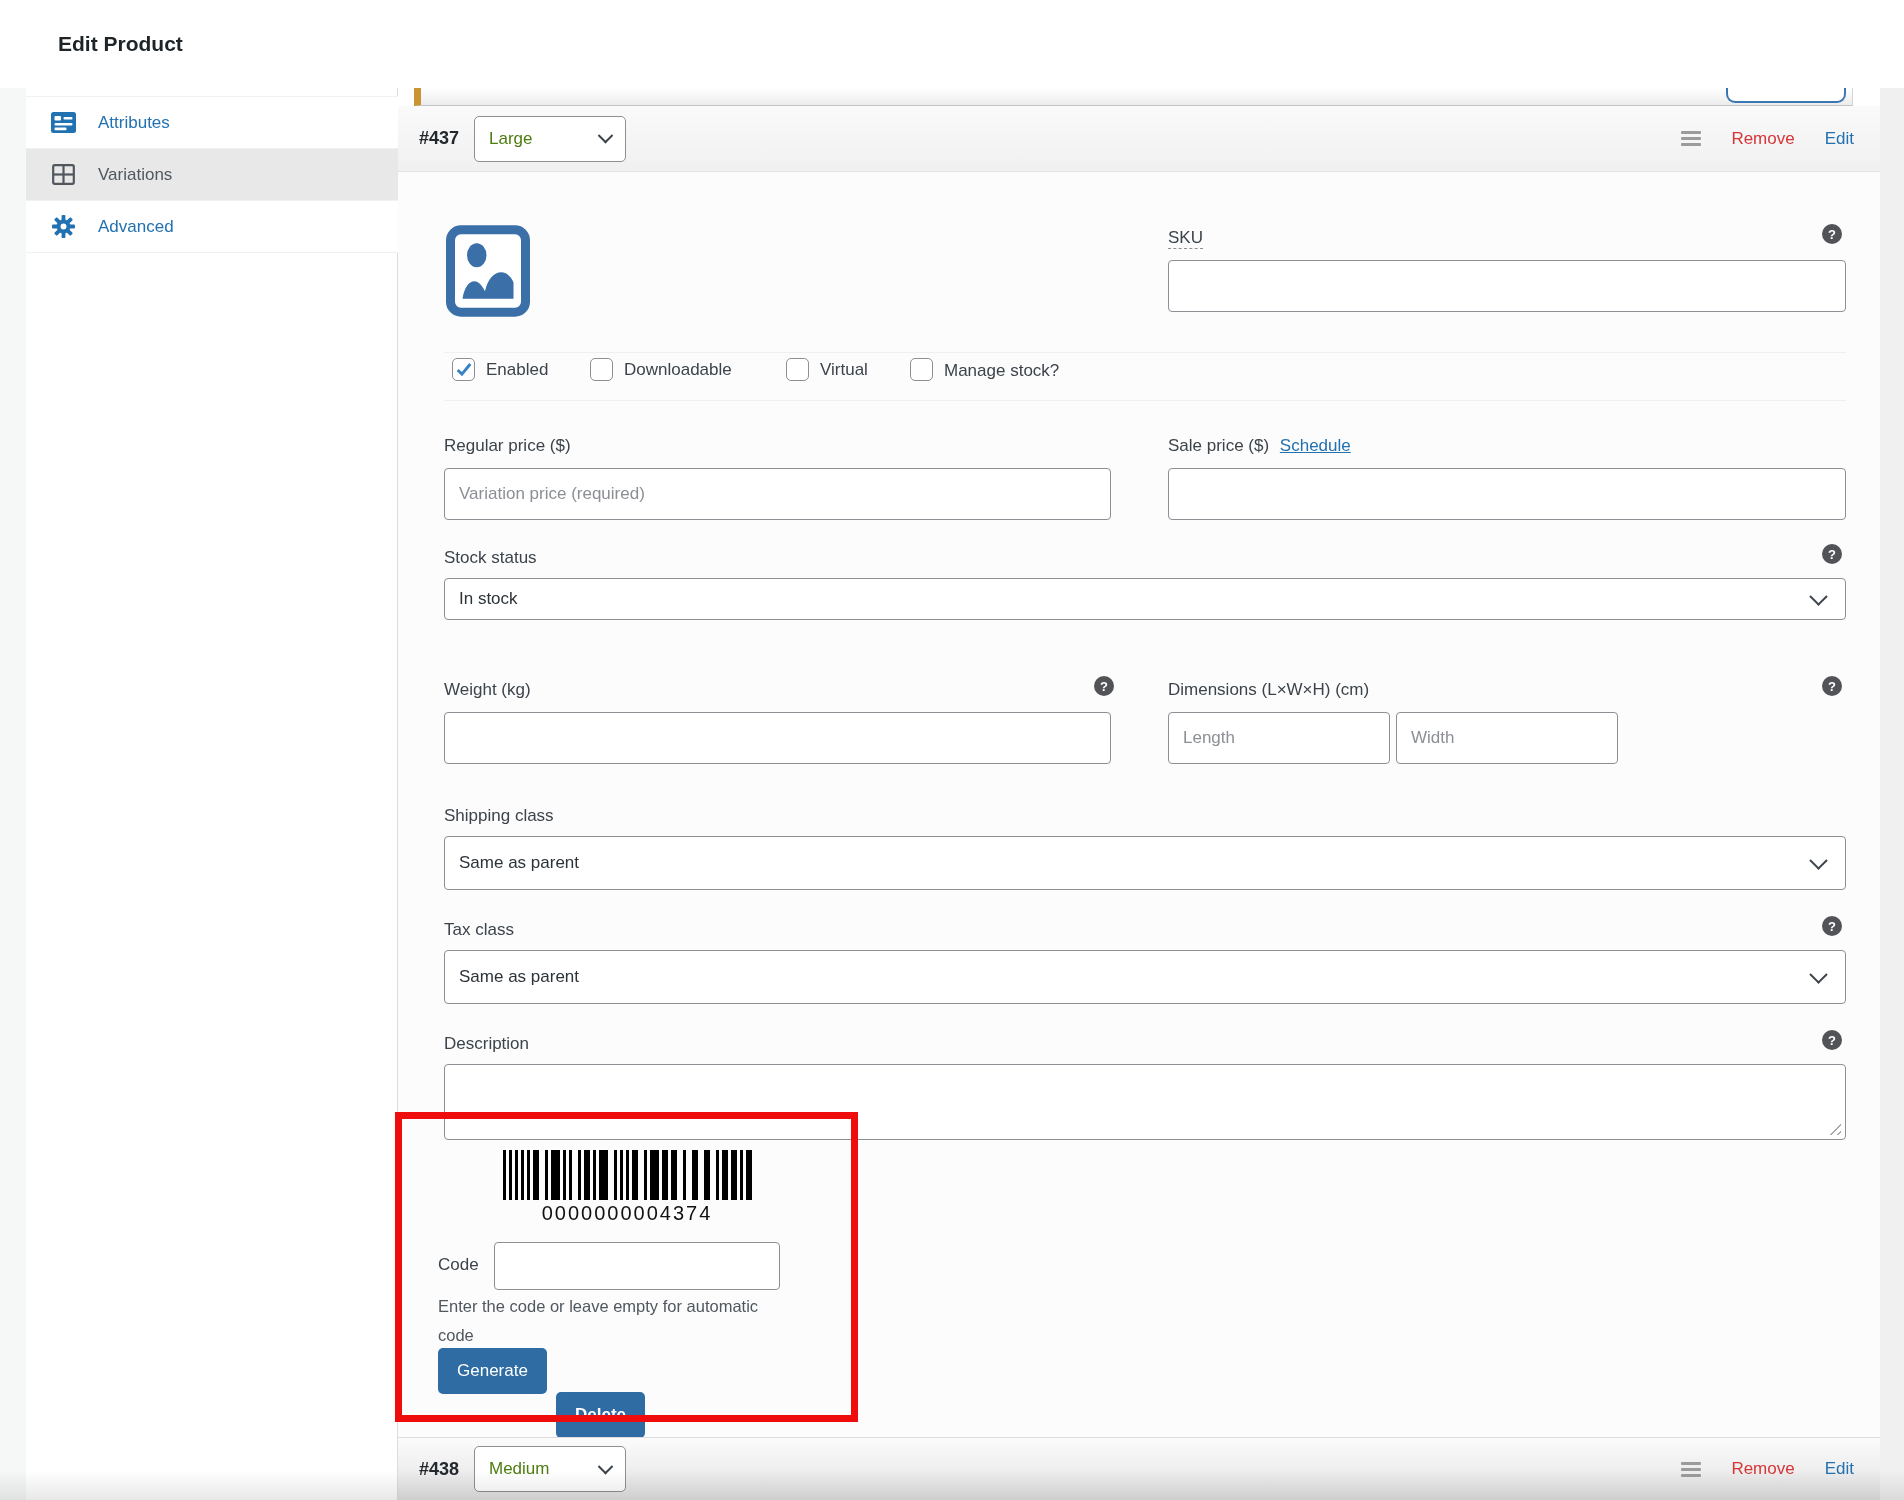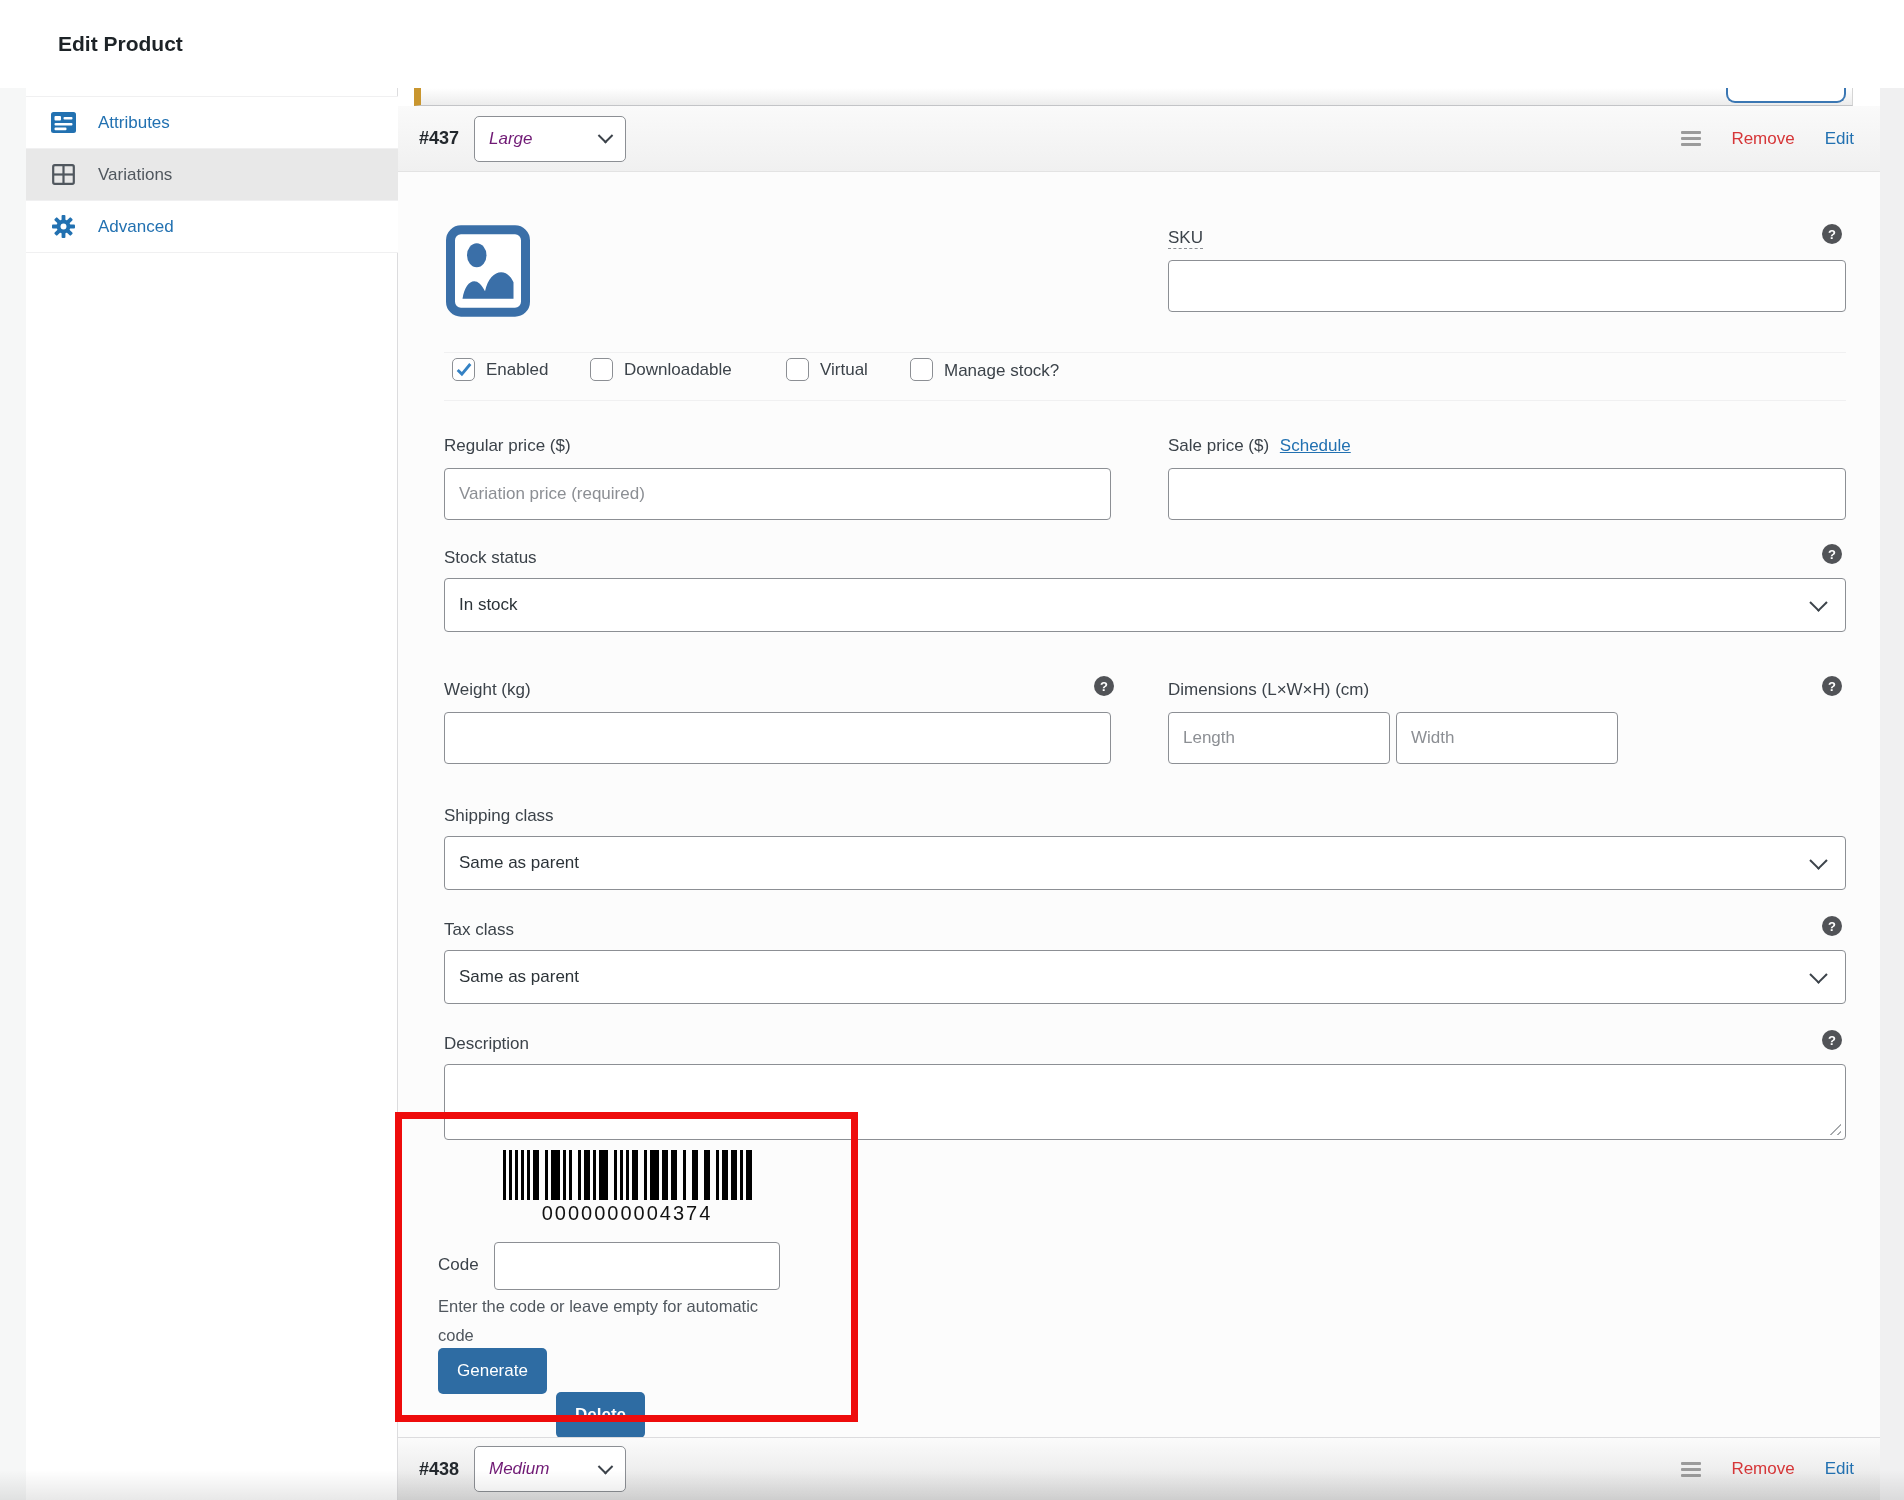--- a/index.html
+++ b/index.html
@@ -25,21 +25,21 @@
 
   
   .notice-strip{position:absolute;left:16px;top:0;width:1439px;height:18px;background:linear-gradient(180deg,#ffffff,#ececec);border-left:7px solid #c9962f;border-bottom:1px solid #c3c4c7;border-right:1px solid #d5d5d5;box-sizing:border-box;}
   .cutoff-btn{position:absolute;left:1328px;top:0;width:120px;height:15px;background:#fff;border:2px solid #3b77b3;border-top:none;border-radius:0 0 9px 9px;box-sizing:border-box;z-index:3;}
 
   
   .vrow{position:absolute;left:0;width:1482px;height:66px;background:linear-gradient(180deg,#fafafa,#f0f0f0);border-bottom:1px solid #e3e3e3;box-sizing:border-box;}
   .vrow.r1{top:18px;}
   .vrow.r2{top:1349px;height:63px;border-top:1px solid #dcdcde;border-bottom:none;background:linear-gradient(180deg,#fbfbfb,#e2e2e2);}
   .vid{position:absolute;left:21px;top:0;height:100%;display:flex;align-items:center;font-size:18px;font-weight:bold;color:#23282d;}
-  .attr-select{position:absolute;left:76px;top:50%;transform:translateY(-50%);width:152px;height:46px;background:#fff;border:1px solid #8c8f94;border-radius:5px;display:flex;align-items:center;justify-content:space-between;padding:0 14px;box-sizing:border-box;font-size:17px;color:#701a75;cursor:pointer;font-style:italic;}
+  .attr-select{position:absolute;left:76px;top:50%;transform:translateY(-50%);width:152px;height:46px;background:#fff;border:1px solid #8c8f94;border-radius:5px;display:flex;align-items:center;justify-content:space-between;padding:0 14px;box-sizing:border-box;font-size:17px;color:#4d7c0f;cursor:pointer;}
   .row-actions{position:absolute;right:26px;top:0;height:100%;display:flex;align-items:center;gap:30px;}
   .drag-handle{display:flex;flex-direction:column;gap:3px;cursor:grab;padding:4px 0;}
   .drag-handle i{display:block;width:20px;height:3px;background:#9b9b9b;border-radius:1px;}
   .lnk{font-size:17px;text-decoration:none;cursor:pointer;}
   .lnk.remove{color:#d63638;}
   .lnk.edit{color:#2271b1;}
 
   
   .vbody{position:absolute;left:0;top:84px;width:1482px;height:1265px;background:#fcfcfc;}
   .vbody .abs{position:absolute;}
@@ -204,21 +204,21 @@
       <span class="abs flabel" style="left:46px;top:264px;">Regular price ($)</span>
       <span class="abs flabel" style="left:770px;top:264px;">
         <span>Sale price ($)</span>
         <a style="color:#2271b1;text-decoration:underline;cursor:pointer;margin-left:6px;">Schedule</a>
       </span>
       <input class="abs inp" style="left: 46px; top: 296px; width: 667px; height: 52px;" placeholder="Variation price (required)">
       <input class="abs inp" style="left: 770px; top: 296px; width: 678px; height: 52px;">
 
       <span class="abs flabel" style="left:46px;top:376px;">Stock status</span>
       <span class="abs help" style="left:1424px;top:372px;">?</span>
-      <div class="abs sel" style="left:46px;top:406px;width:1402px;height:54px;">
+      <div class="abs sel" style="left:46px;top:406px;width:1402px;height:42px;">
         <span>In stock</span>
         <span class="chev"></span>
       </div>
 
       <span class="abs flabel" style="left:46px;top:508px;">Weight (kg)</span>
       <span class="abs help" style="left:696px;top:504px;">?</span>
       <span class="abs flabel" style="left:770px;top:508px;">Dimensions (L×W×H) (cm)</span>
       <span class="abs help" style="left:1424px;top:504px;">?</span>
       <input class="abs inp" style="left: 46px; top: 540px; width: 667px; height: 52px;">
       <input class="abs inp" style="left: 770px; top: 540px; width: 222px; height: 52px;" placeholder="Length">

